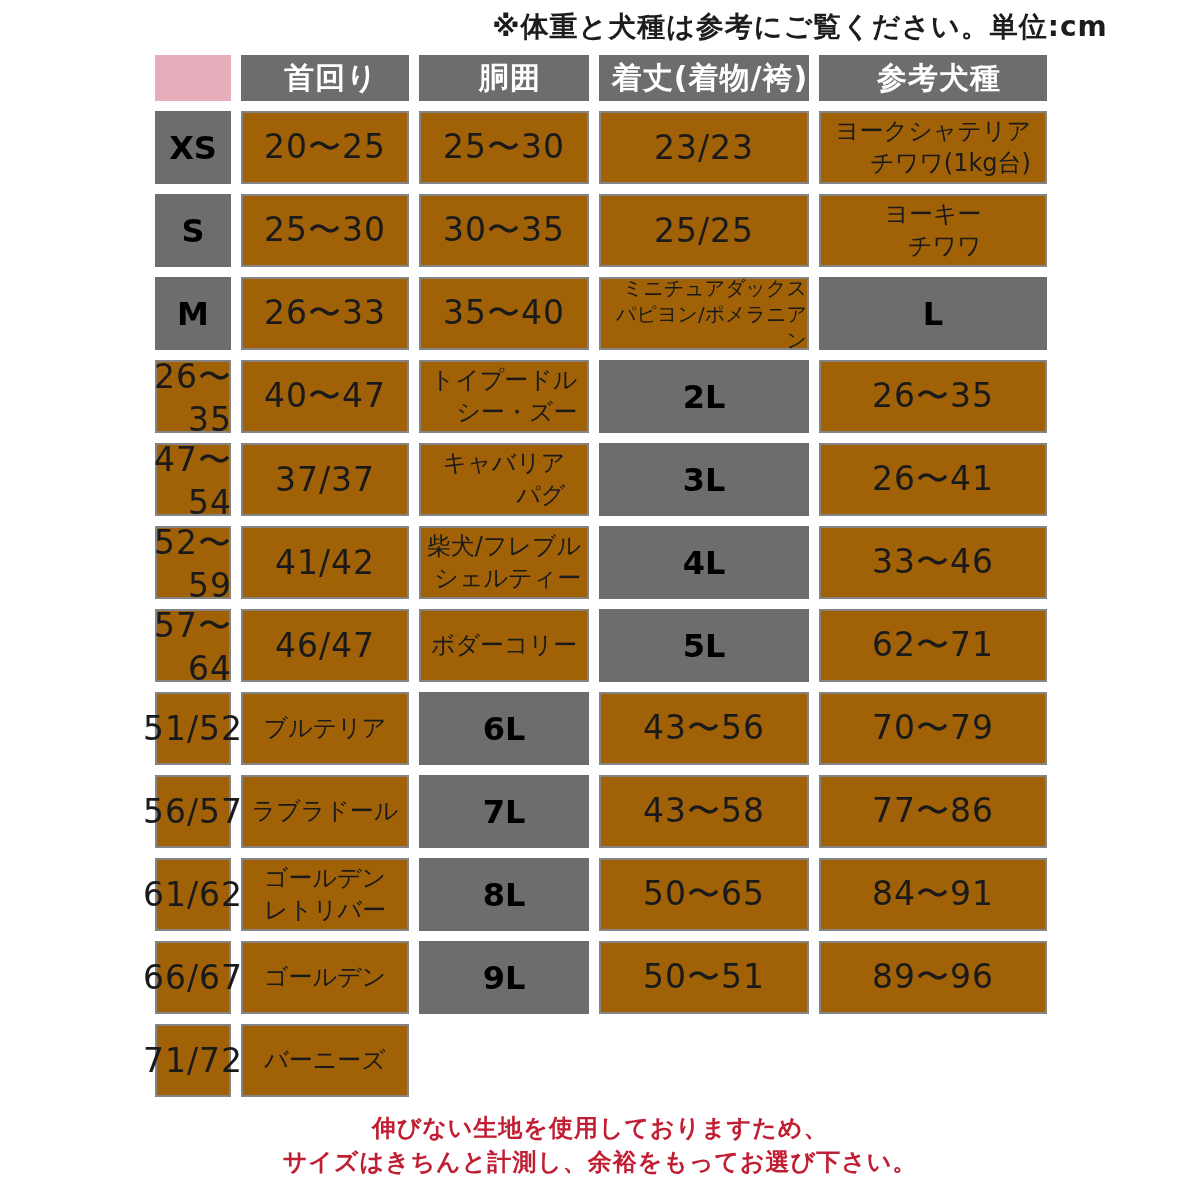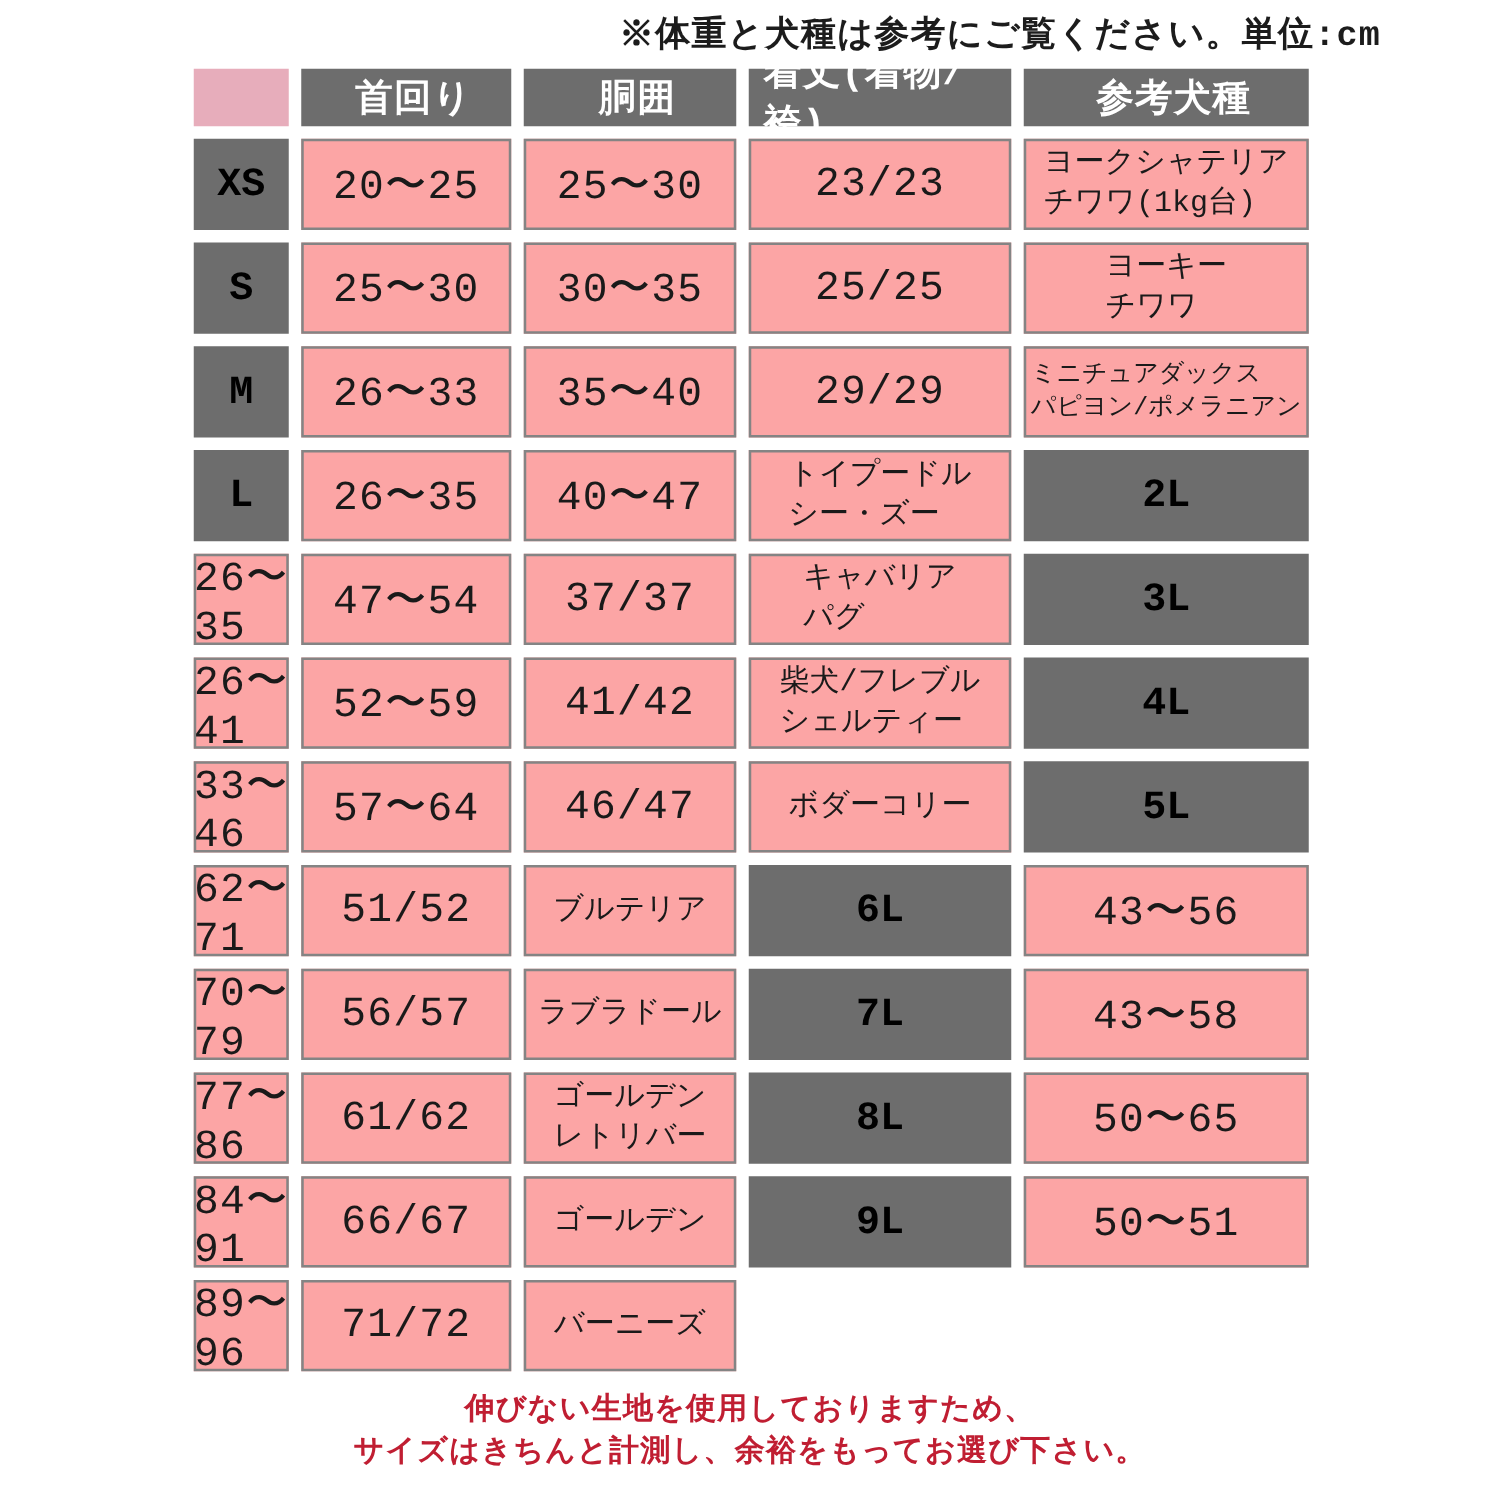--- a/index.html
+++ b/index.html
@@ -9,21 +9,20 @@
     height: 1200px;
     background: #ffffff;
     font-family: "DejaVu Sans", "Liberation Sans", sans-serif;
     color: #1a1a1a;
     overflow: hidden;
   }
   .page {
     position: relative;
     width: 1200px;
     height: 1200px;
-    font-family: Liberation Mono, monospace;
   }
   .top-note {
     position: absolute;
     top: 8px;
     left: 200px;
     width: 1200px;
     text-align: center;
     font-size: 28px;
     font-weight: bold;
     letter-spacing: 1px;
@@ -55,26 +54,26 @@
   .size-label {
     background: var(--gray, #6d6d6d);
     color: #000000;
     font-weight: bold;
     font-size: 32px;
     display: flex;
     align-items: center;
     justify-content: center;
   }
   .cell {
-    background: #fca5a5;
+    background: #a16207;
     border: 2px solid var(--border, #848484);
     display: flex;
     align-items: center;
     justify-content: center;
-    text-align: left;
+    text-align: right;
   }
   .num {
     font-size: 33px;
     letter-spacing: 1px;
   }
   .breed {
     font-size: 24px;
     font-weight: 500;
     line-height: 1.3;
     white-space: pre-line;
@@ -120,21 +119,20 @@
     <div class="size-label">S</div>
     <div class="cell num">25〜30</div>
     <div class="cell num">30〜35</div>
     <div class="cell num">25/25</div>
     <div class="cell breed">ヨーキー
 チワワ</div>
 
     <div class="size-label">M</div>
     <div class="cell num">26〜33</div>
     <div class="cell num">35〜40</div>
-    <div class="cell num">29/29</div>
     <div class="cell breed small">ミニチュアダックス
 パピヨン/ポメラニアン</div>
 
     <div class="size-label">L</div>
     <div class="cell num">26〜35</div>
     <div class="cell num">40〜47</div>
     <div class="cell breed">トイプードル
 シー・ズー</div>
 
     <div class="size-label">2L</div>

